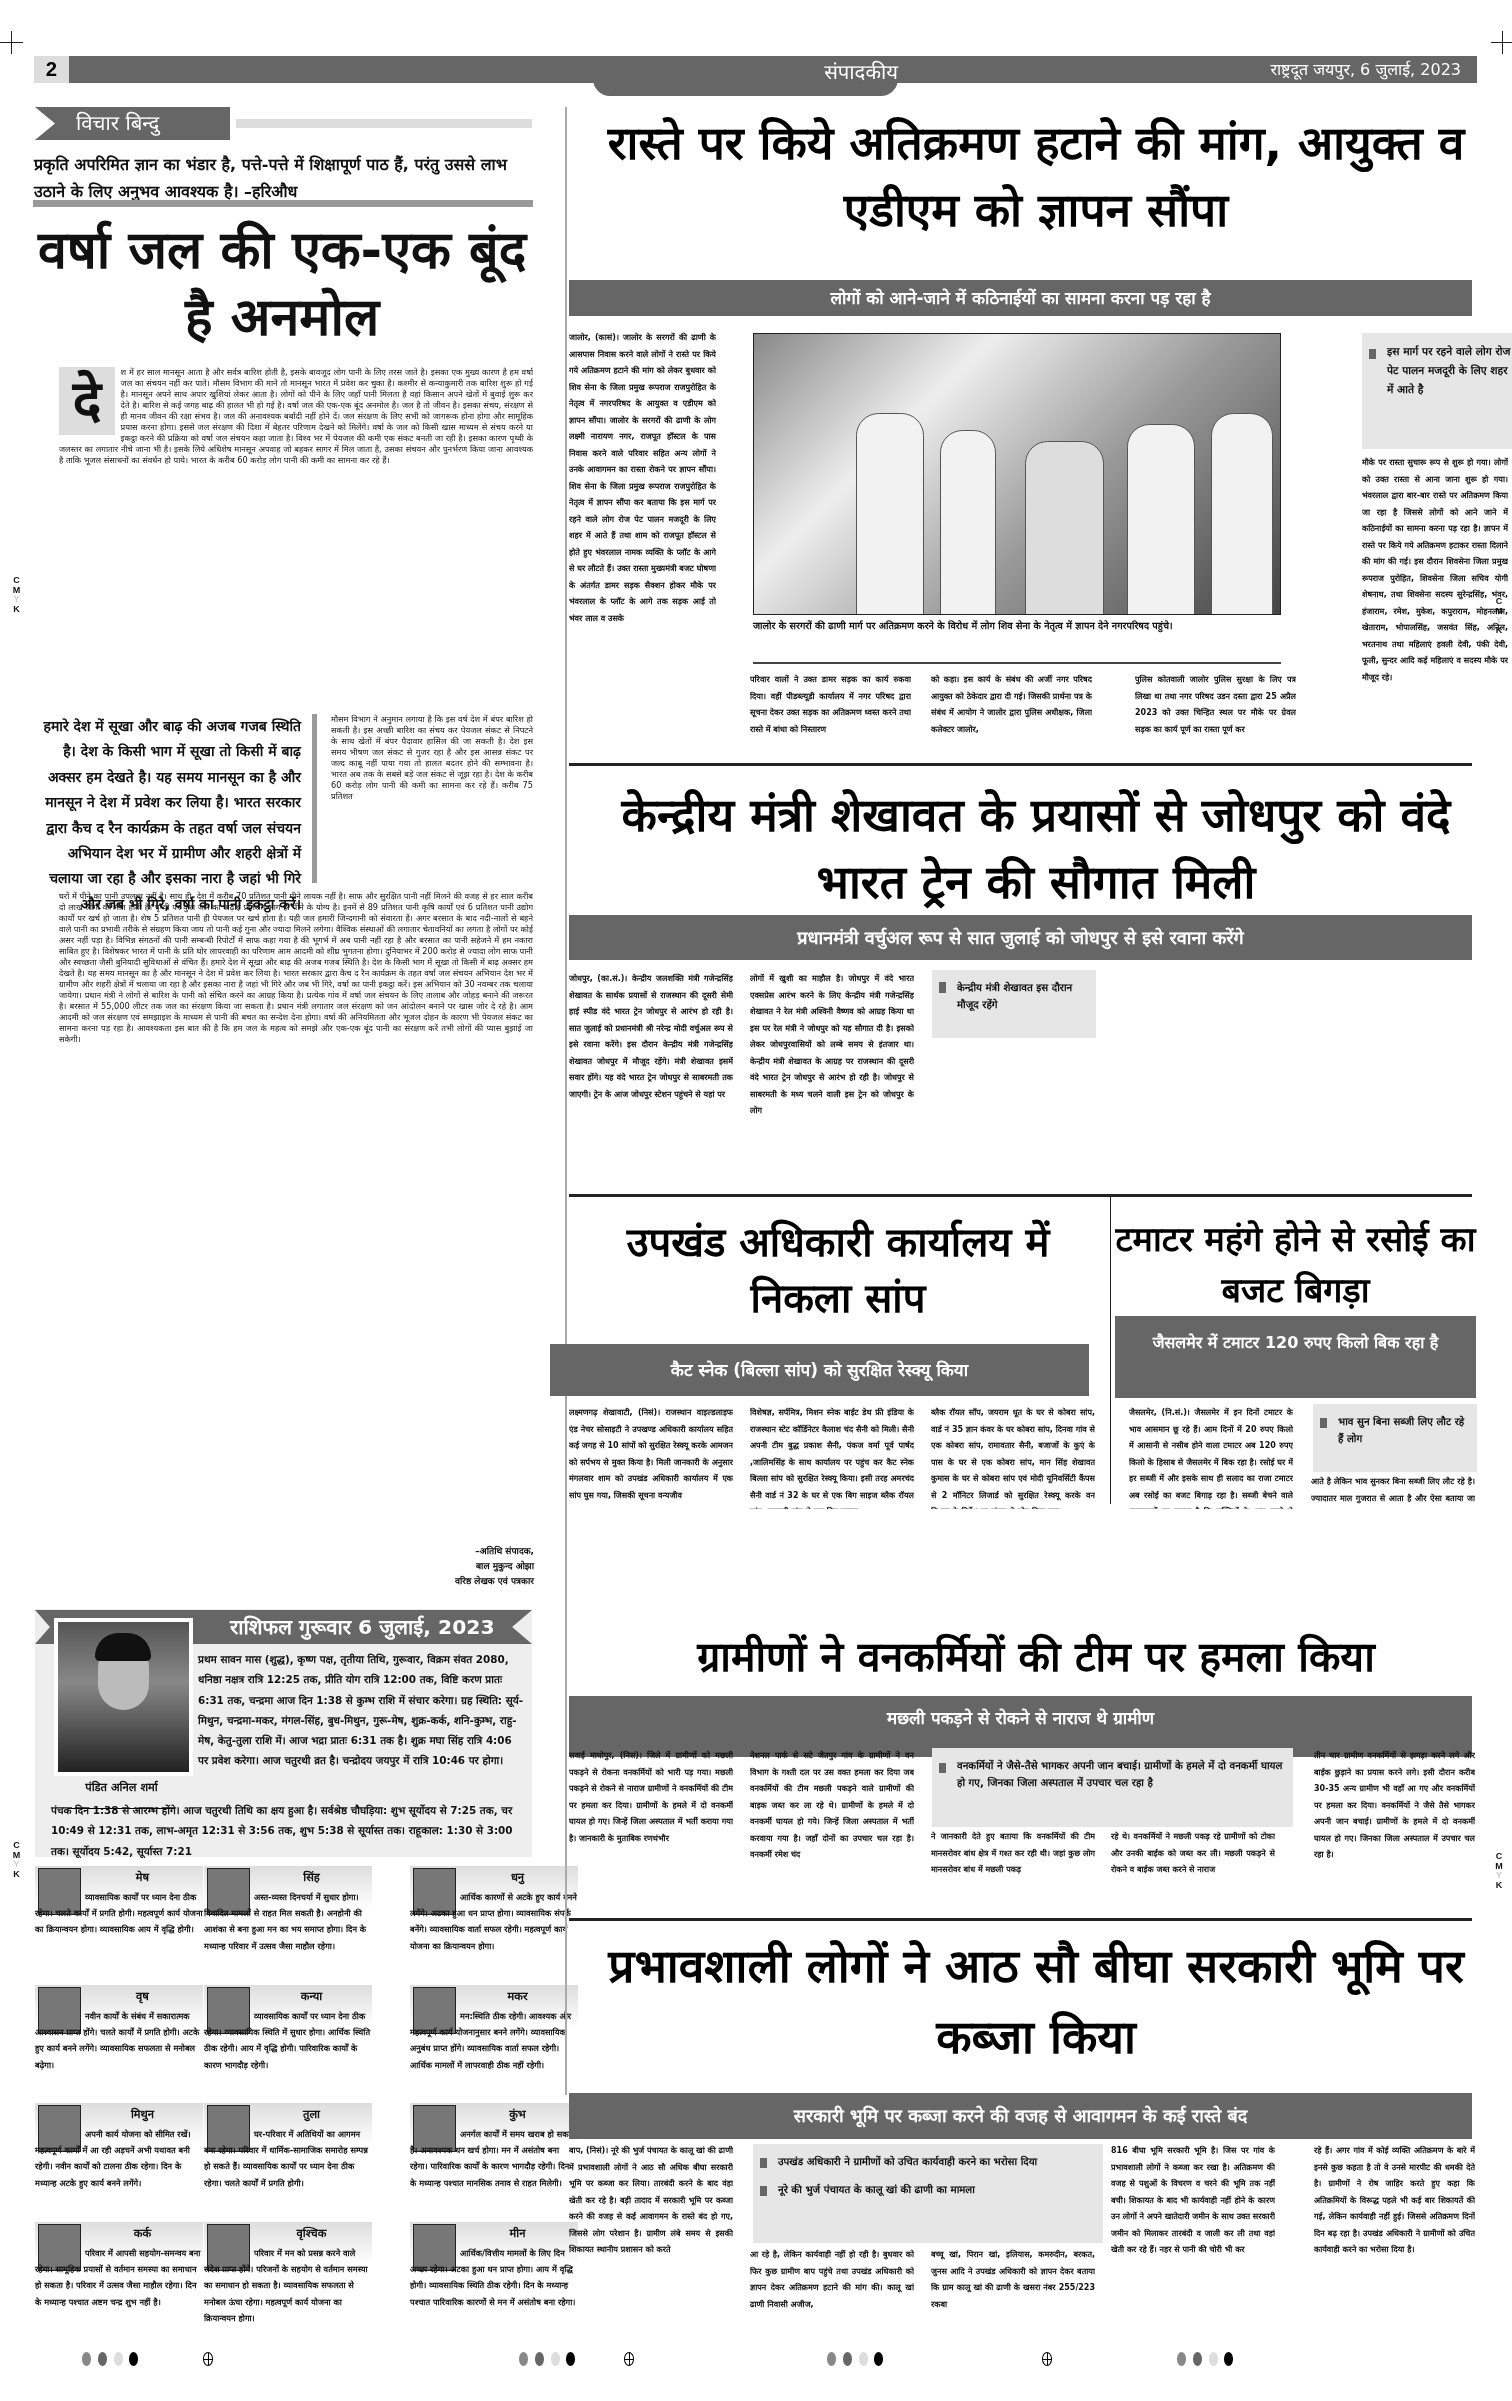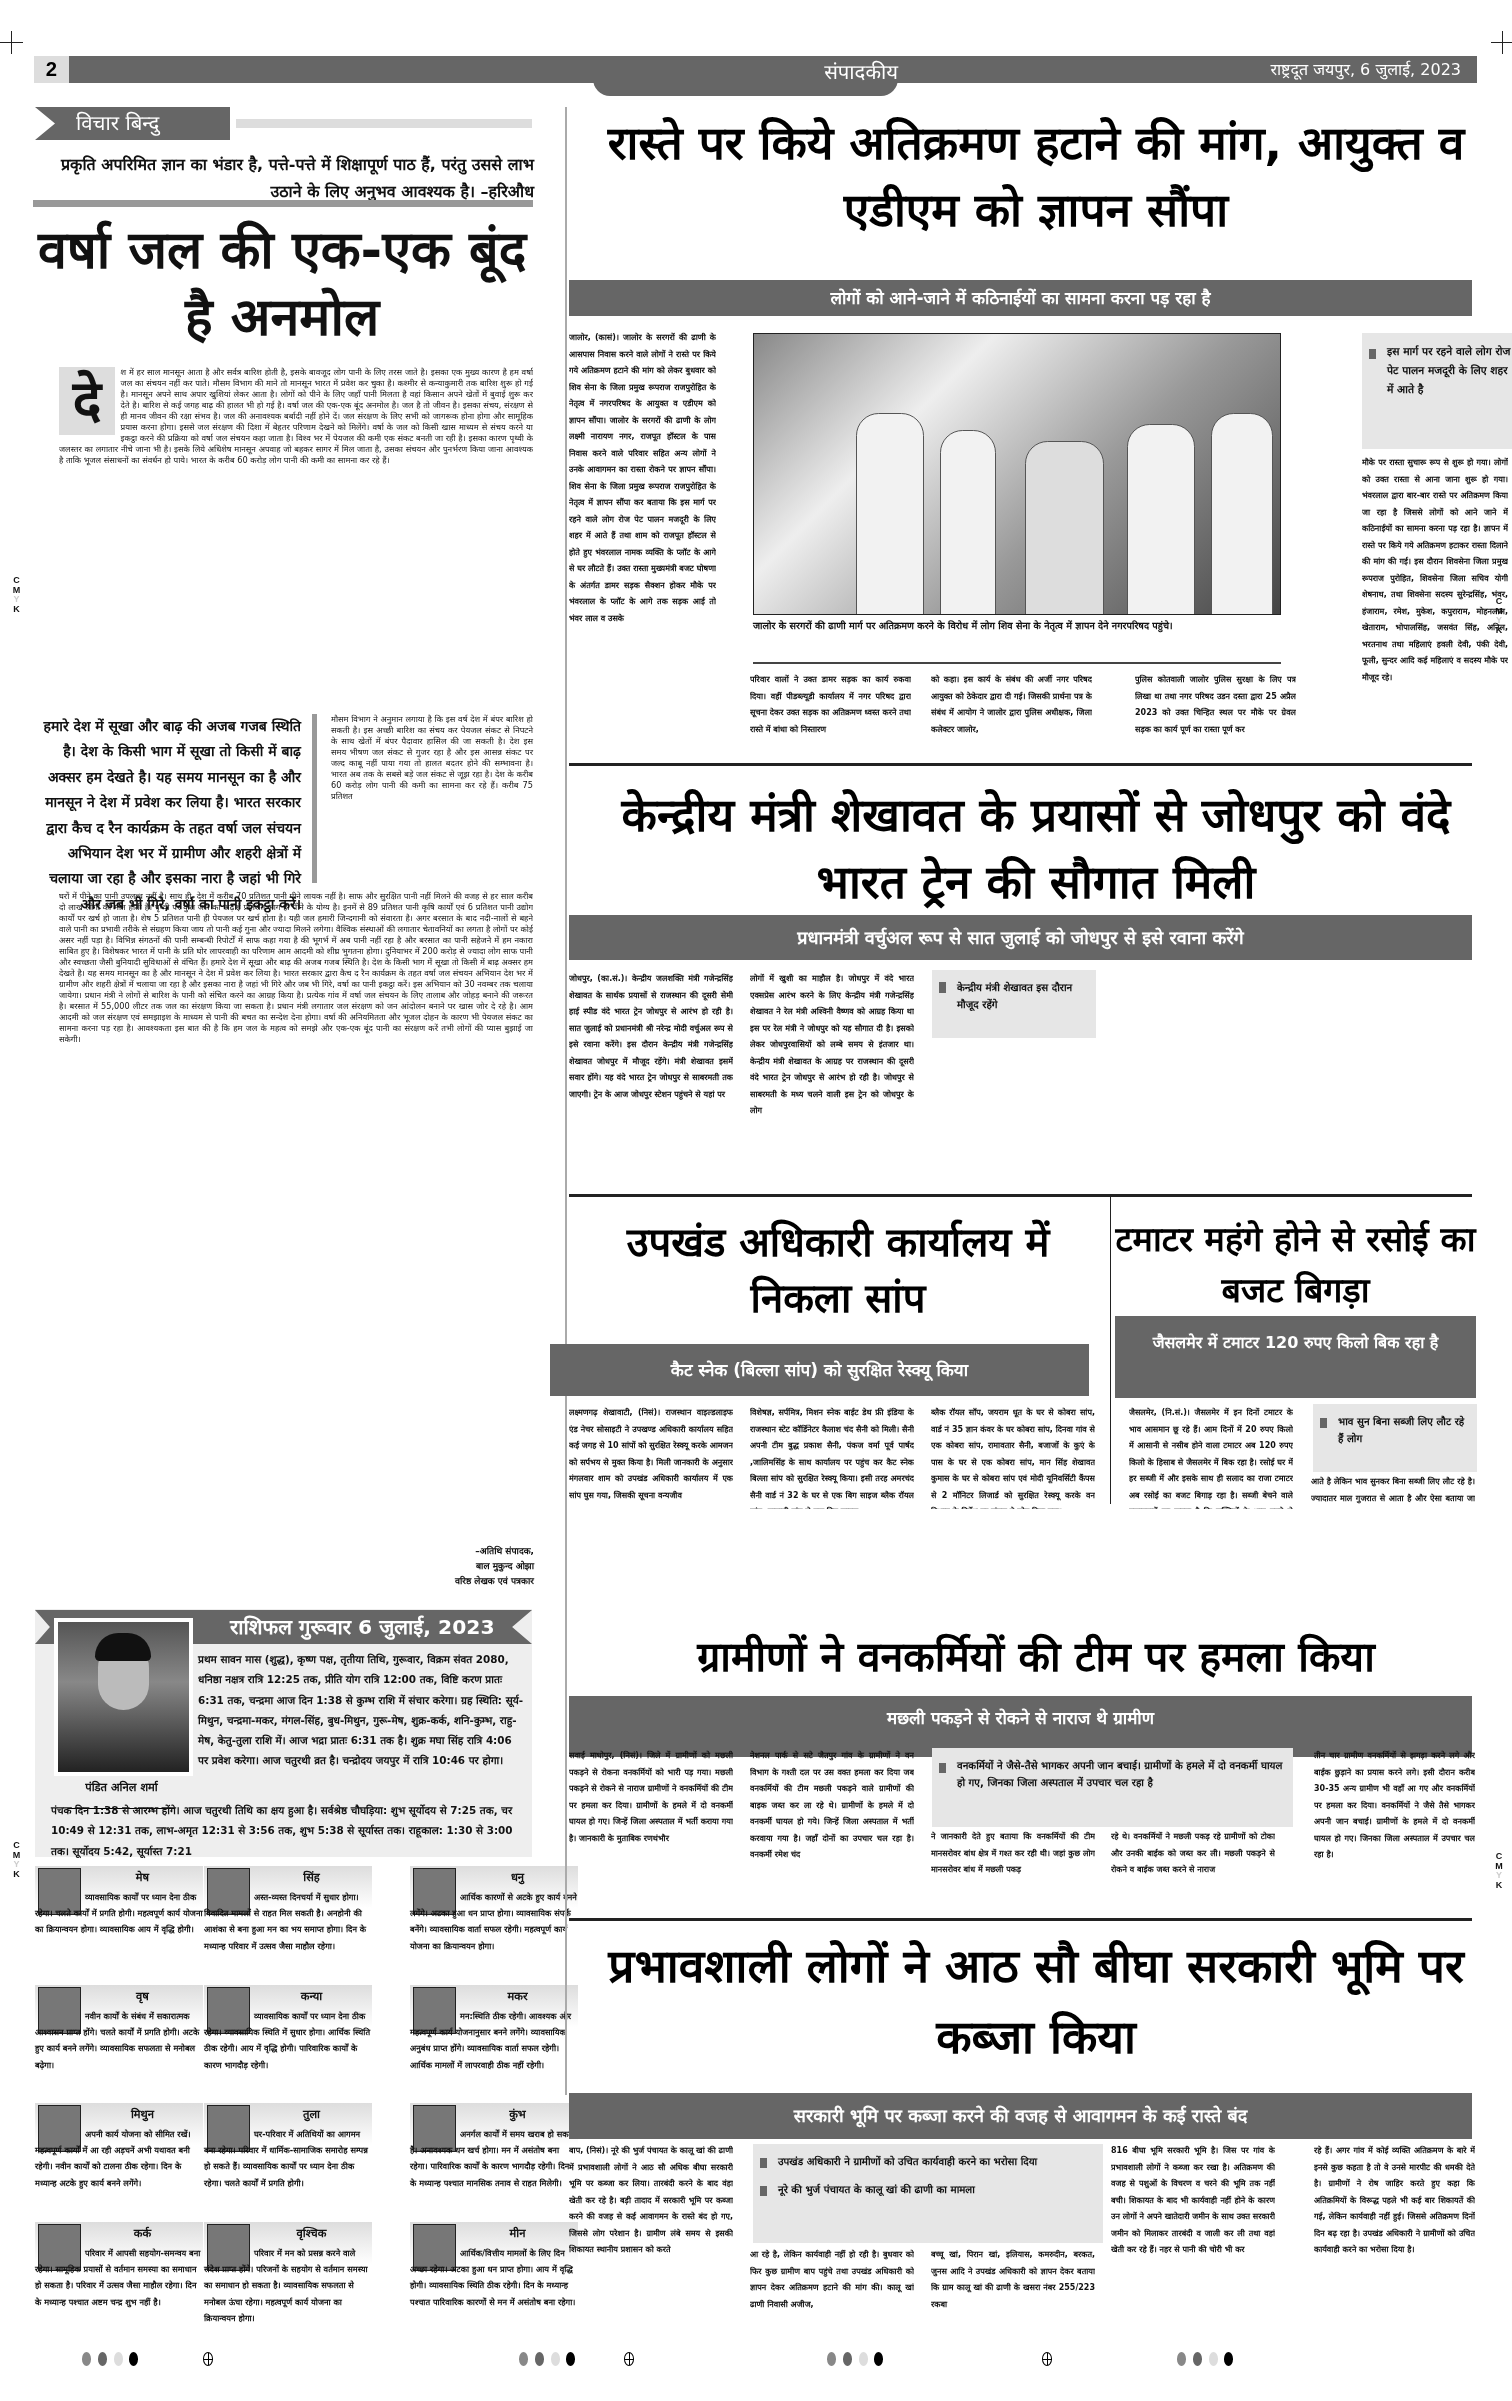--- a/index.html
+++ b/index.html
@@ -9,21 +9,21 @@
 .reg-mark:before{content:"";position:absolute;left:10.7px;top:0;width:0.6px;height:22.6px;background:#222}
 .reg-mark:after{content:"";position:absolute;top:10.7px;left:0;height:0.6px;width:22.6px;background:#222}
 
 #masthead{left:34px;top:56px;width:1443px;height:27px;background:#666}
 #page-num{left:34px;top:56px;width:35px;height:27px;background:#ddd;color:#000;font-weight:bold;font-size:20.3px;text-align:center;line-height:27px;font-family:"Liberation Sans",sans-serif}
 #section-tab{left:593px;top:56px;width:305px;height:40px;background:#666;border-radius:0 0 17px 17px;color:#fff;font-size:20.3px;text-align:right;line-height:33px}
 #edition-date{right:51px;top:56px;height:27px;line-height:27px;color:#fff;font-size:16px}
 
 .vichar-tag{left:35px;top:107px;width:195px;height:33px;background:#666;color:#fff;font-size:20.3px;line-height:33px;padding-left:41px;clip-path:polygon(0 0,100% 0,100% 100%,0 100%,20px 50%)}
 .vichar-rule{left:236px;top:119px;width:296px;height:9px;background:#ddd}
-.quote{left:34px;top:151px;width:500px;text-align:right;font-size:16px;line-height:27px;font-weight:bold}
+.quote{left:34px;top:151px;width:500px;text-align:left;font-size:16px;line-height:27px;font-weight:bold}
 .rule-grey{left:33px;top:200px;width:500px;height:6.8px;background:#999}
 .ed-headline{left:22.6px;top:217px;width:519px;text-align:center;font-size:52px;font-weight:bold;line-height:67px}
 .ed-body{left:59px;top:367px;width:474px;font-size:8.2px;line-height:11px;text-align:justify;column-count:1}
 .dropcap{float:left;width:56px;height:68px;background:#ddd;font-size:54px;font-weight:bold;line-height:68px;text-align:center;margin:0 5.6px 0 0}
 .pullquote{left:34px;top:714px;width:267px;font-size:14px;font-weight:bold;line-height:25.4px;text-align:right}
 .pull-rule{left:312px;top:714px;width:4.5px;height:169px;background:#999}
 .ed-side{left:331px;top:714px;width:202px;font-size:8.2px;line-height:11px;text-align:justify}
 .ed-body2{left:59px;top:891px;width:474px;font-size:8.2px;line-height:11px;text-align:justify}
 .byline{left:339px;top:1544px;width:195px;text-align:right;font-size:9px;line-height:15.2px;font-weight:bold}
 .vert-rule{position:absolute;background:#aaa}

